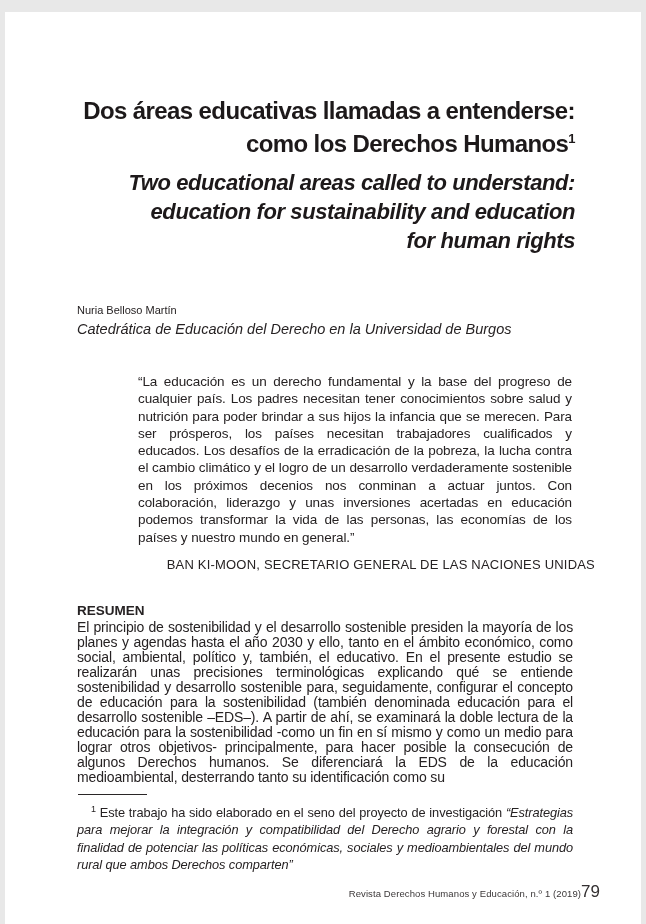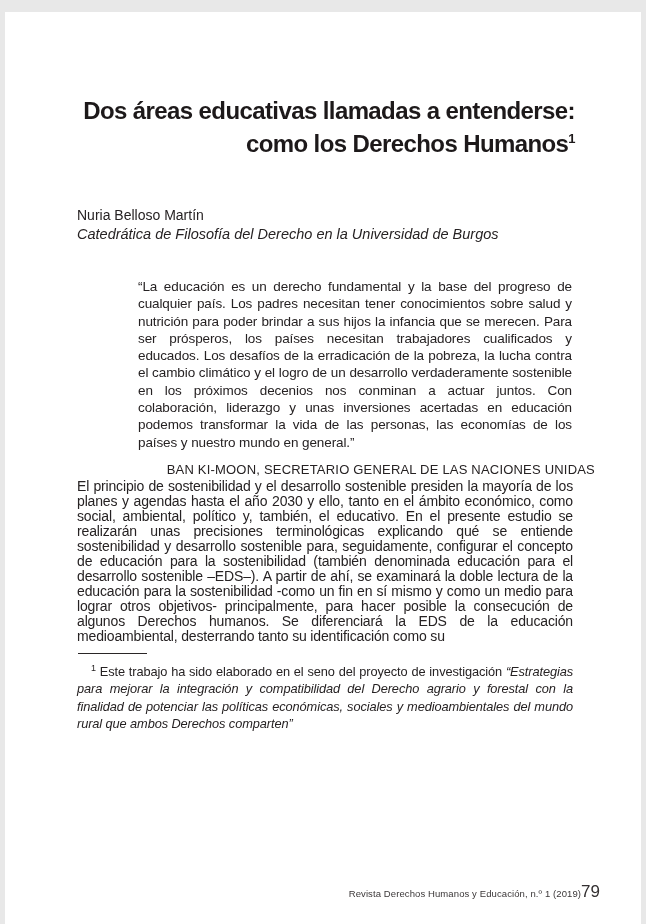--- a/index.html
+++ b/index.html
@@ -36,21 +36,21 @@
     line-height: 29px;
     font-weight: 700;
     font-style: italic;
     letter-spacing: -0.4px;
     color: #1d191a;
   }
   .title-en .line { display: block; }
 
   
   .author-block { margin: 46px 68px 0 72px; }
-  .author-name { font-size: 14px; line-height: 19px; }
+  .author-name { font-size: 11px; line-height: 19px; }
   .author-affiliation { font-size: 14.5px; line-height: 19px; font-style: italic; }
 
   
   .epigraph {
     margin: 34px 69px 0 133px;
     font-size: 13.5px;
     line-height: 17.3px;
     text-align: justify;
     letter-spacing: -0.1px;
   }
@@ -117,29 +117,35 @@
 </head>
 <body>
 
 <div class="page">
 
   <h1 class="title-es">
     <span class="line">Dos áreas educativas llamadas a entenderse:</span>
     <span class="line"><span>como los Derechos Humanos</span><sup>1</sup></span>
   </h1>
 
+  <h2 class="title-en">
+    <span class="line">Two educational areas called to understand:</span>
+    <span class="line">education for sustainability and education</span>
+    <span class="line">for human rights</span>
+  </h2>
 
   <div class="author-block">
     <div class="author-name">Nuria Belloso Martín</div>
-    <div class="author-affiliation">Catedrática de Filosofía del Derecho en la Universidad de Burgos</div>
+    <div class="author-affiliation">Catedrática de Educación del Derecho en la Universidad de Burgos</div>
   </div>
 
   <p class="epigraph">“La educación es un derecho fundamental y la base del progreso de cualquier país. Los padres necesitan tener conocimientos sobre salud y nutrición para poder brindar a sus hijos la infancia que se merecen. Para ser prósperos, los países necesitan trabajadores cualificados y educados. Los desafíos de la erradicación de la pobreza, la lucha contra el cambio climático y el logro de un desarrollo verdaderamente sostenible en los próximos decenios nos conminan a actuar juntos. Con colaboración, liderazgo y unas inversiones acertadas en educación podemos transformar la vida de las personas, las economías de los países y nuestro mundo en general.”</p>
   <p class="epigraph-attribution">BAN KI-MOON, SECRETARIO GENERAL DE LAS NACIONES UNIDAS</p>
 
+  <h3 class="abstract-heading">RESUMEN</h3>
   <p class="abstract-text">El principio de sostenibilidad y el desarrollo sostenible presiden la mayoría de los planes y agendas hasta el año 2030 y ello, tanto en el ámbito económico, como social, ambiental, político y, también, el educativo. En el presente estudio se realizarán unas precisiones terminológicas explicando qué se entiende sostenibilidad y desarrollo sostenible para, seguidamente, configurar el concepto de educación para la sostenibilidad (también denominada educación para el desarrollo sostenible –EDS–). A partir de ahí, se examinará la doble lectura de la educación para la sostenibilidad -como un fin en sí mismo y como un medio para lograr otros objetivos- principalmente, para hacer posible la consecución de algunos Derechos humanos. Se diferenciará la EDS de la educación medioambiental, desterrando tanto su identificación como su</p>
 
   <hr class="footnote-rule">
 
   <p class="footnote"><sup>1</sup><span> Este trabajo ha sido elaborado en el seno del proyecto de investigación </span><span class="italic">“Estrategias para mejorar la integración y compatibilidad del Derecho agrario y forestal con la finalidad de potenciar las políticas económicas, sociales y medioambientales del mundo rural que ambos Derechos comparten”</span></p>
 
   <div class="footer">
     <span class="journal-name">Revista Derechos Humanos y Educación, n.º 1 (2019)</span>
     <span class="page-number">79</span>
   </div>

